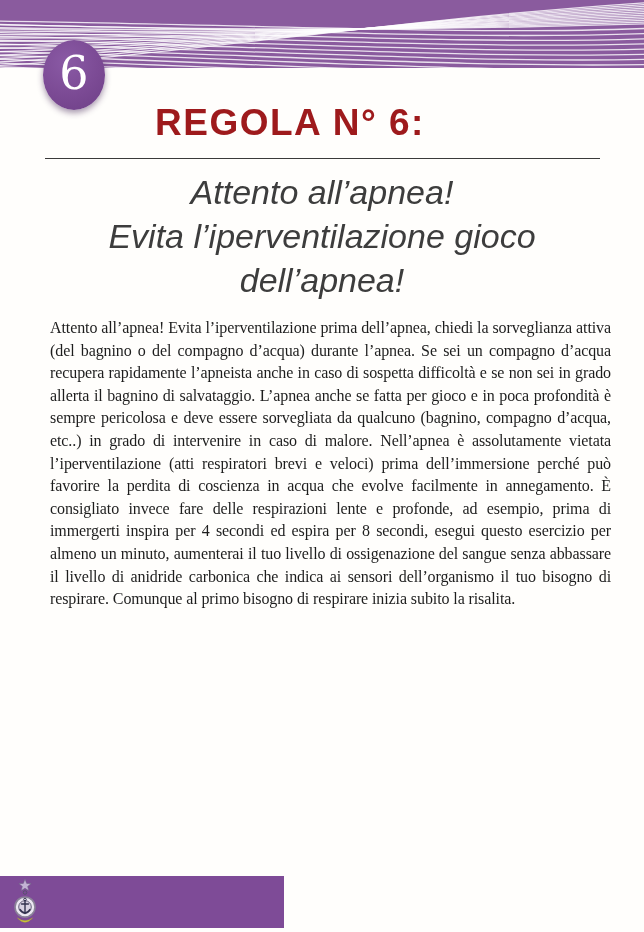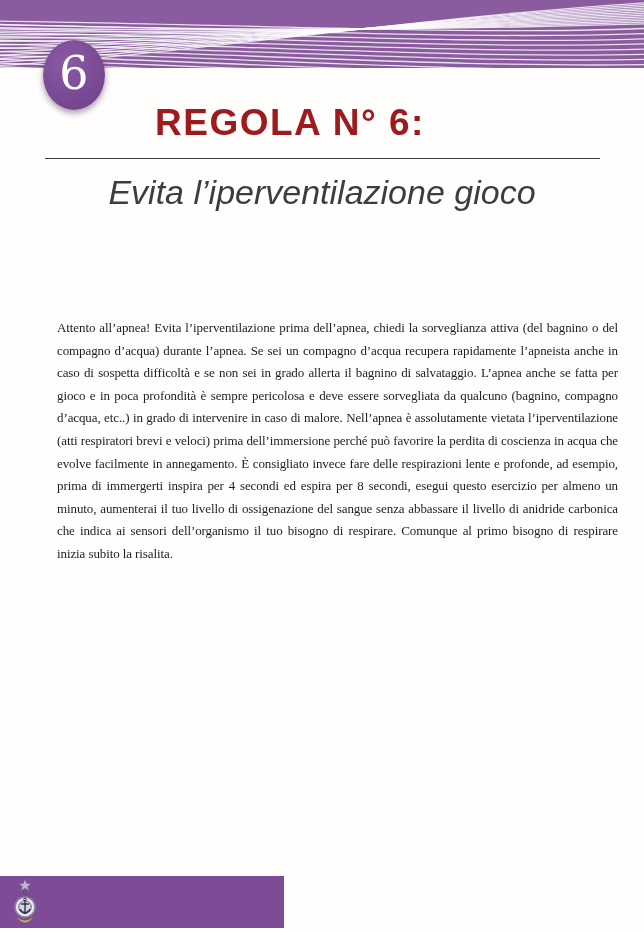--- a/index.html
+++ b/index.html
@@ -64,23 +64,23 @@
     position:absolute;left:20px;top:170px;width:604px;
     text-align:center;
     font-family:"Liberation Sans", sans-serif;
     font-style:italic;
     font-size:34px;line-height:44px;
     color:var(--subtitle-gray);
   }
 
   
   .body-paragraph{
-    position:absolute;left:57px;top:317px;width:561px;
+    position:absolute;left:50px;top:317px;width:561px;
     font-family:"Liberation Serif", serif;
-    font-size:13px;line-height:22.6px;
+    font-size:16px;line-height:22.6px;
     color:var(--body-text);
     text-align:justify;
     letter-spacing:-0.1px;
   }
 
   
   .footer-bar{
     position:absolute;left:0;top:876px;width:284px;height:52px;
     background:var(--footer-purple);
   }
@@ -125,21 +125,23 @@
   </div>
 
   <div class="rule-badge">
     <span class="num">6</span>
   </div>
 
   <div class="page-title">REGOLA N° 6:</div>
   <div class="title-divider"></div>
 
   <div class="subtitle">
+    <div>Attento all’apnea!</div>
     <div>Evita l’iperventilazione gioco</div>
+    <div>dell’apnea!</div>
   </div>
 
   <div class="body-paragraph">Attento all’apnea! Evita l’iperventilazione prima dell’apnea, chiedi la sorveglianza attiva (del bagnino o del compagno d’acqua) durante l’apnea. Se sei un compagno d’acqua recupera rapidamente l’apneista anche in caso di sospetta difficoltà e se non sei in grado allerta il bagnino di salvataggio. L’apnea anche se fatta per gioco e in poca profondità è sempre pericolosa e deve essere sorvegliata da qualcuno (bagnino, compagno d’acqua, etc..) in grado di intervenire in caso di malore. Nell’apnea è assolutamente vietata l’iperventilazione (atti respiratori brevi e veloci) prima dell’immersione perché può favorire la perdita di coscienza in acqua che evolve facilmente in annegamento. È consigliato invece fare delle respirazioni lente e profonde, ad esempio, prima di immergerti inspira per 4 secondi ed espira per 8 secondi, esegui questo esercizio per almeno un minuto, aumenterai il tuo livello di ossigenazione del sangue senza abbassare il livello di anidride carbonica che indica ai sensori dell’organismo il tuo bisogno di respirare. Comunque al primo bisogno di respirare inizia subito la risalita.</div>
 
   <div class="footer-bar">
     <svg class="footer-emblem" viewBox="0 0 24 48" aria-hidden="true">
 
       <polygon points="12,1 13.7,5.4 18.2,5.6 14.7,8.4 15.9,12.8 12,10.3 8.1,12.8 9.3,8.4 5.8,5.6 10.3,5.4" fill="#c3b2d4" stroke="#6f5f86" stroke-width="0.6"></polygon>
 
       <circle cx="12" cy="14.5" r="1.8" fill="none" stroke="#55506a" stroke-width="0.9"></circle>

